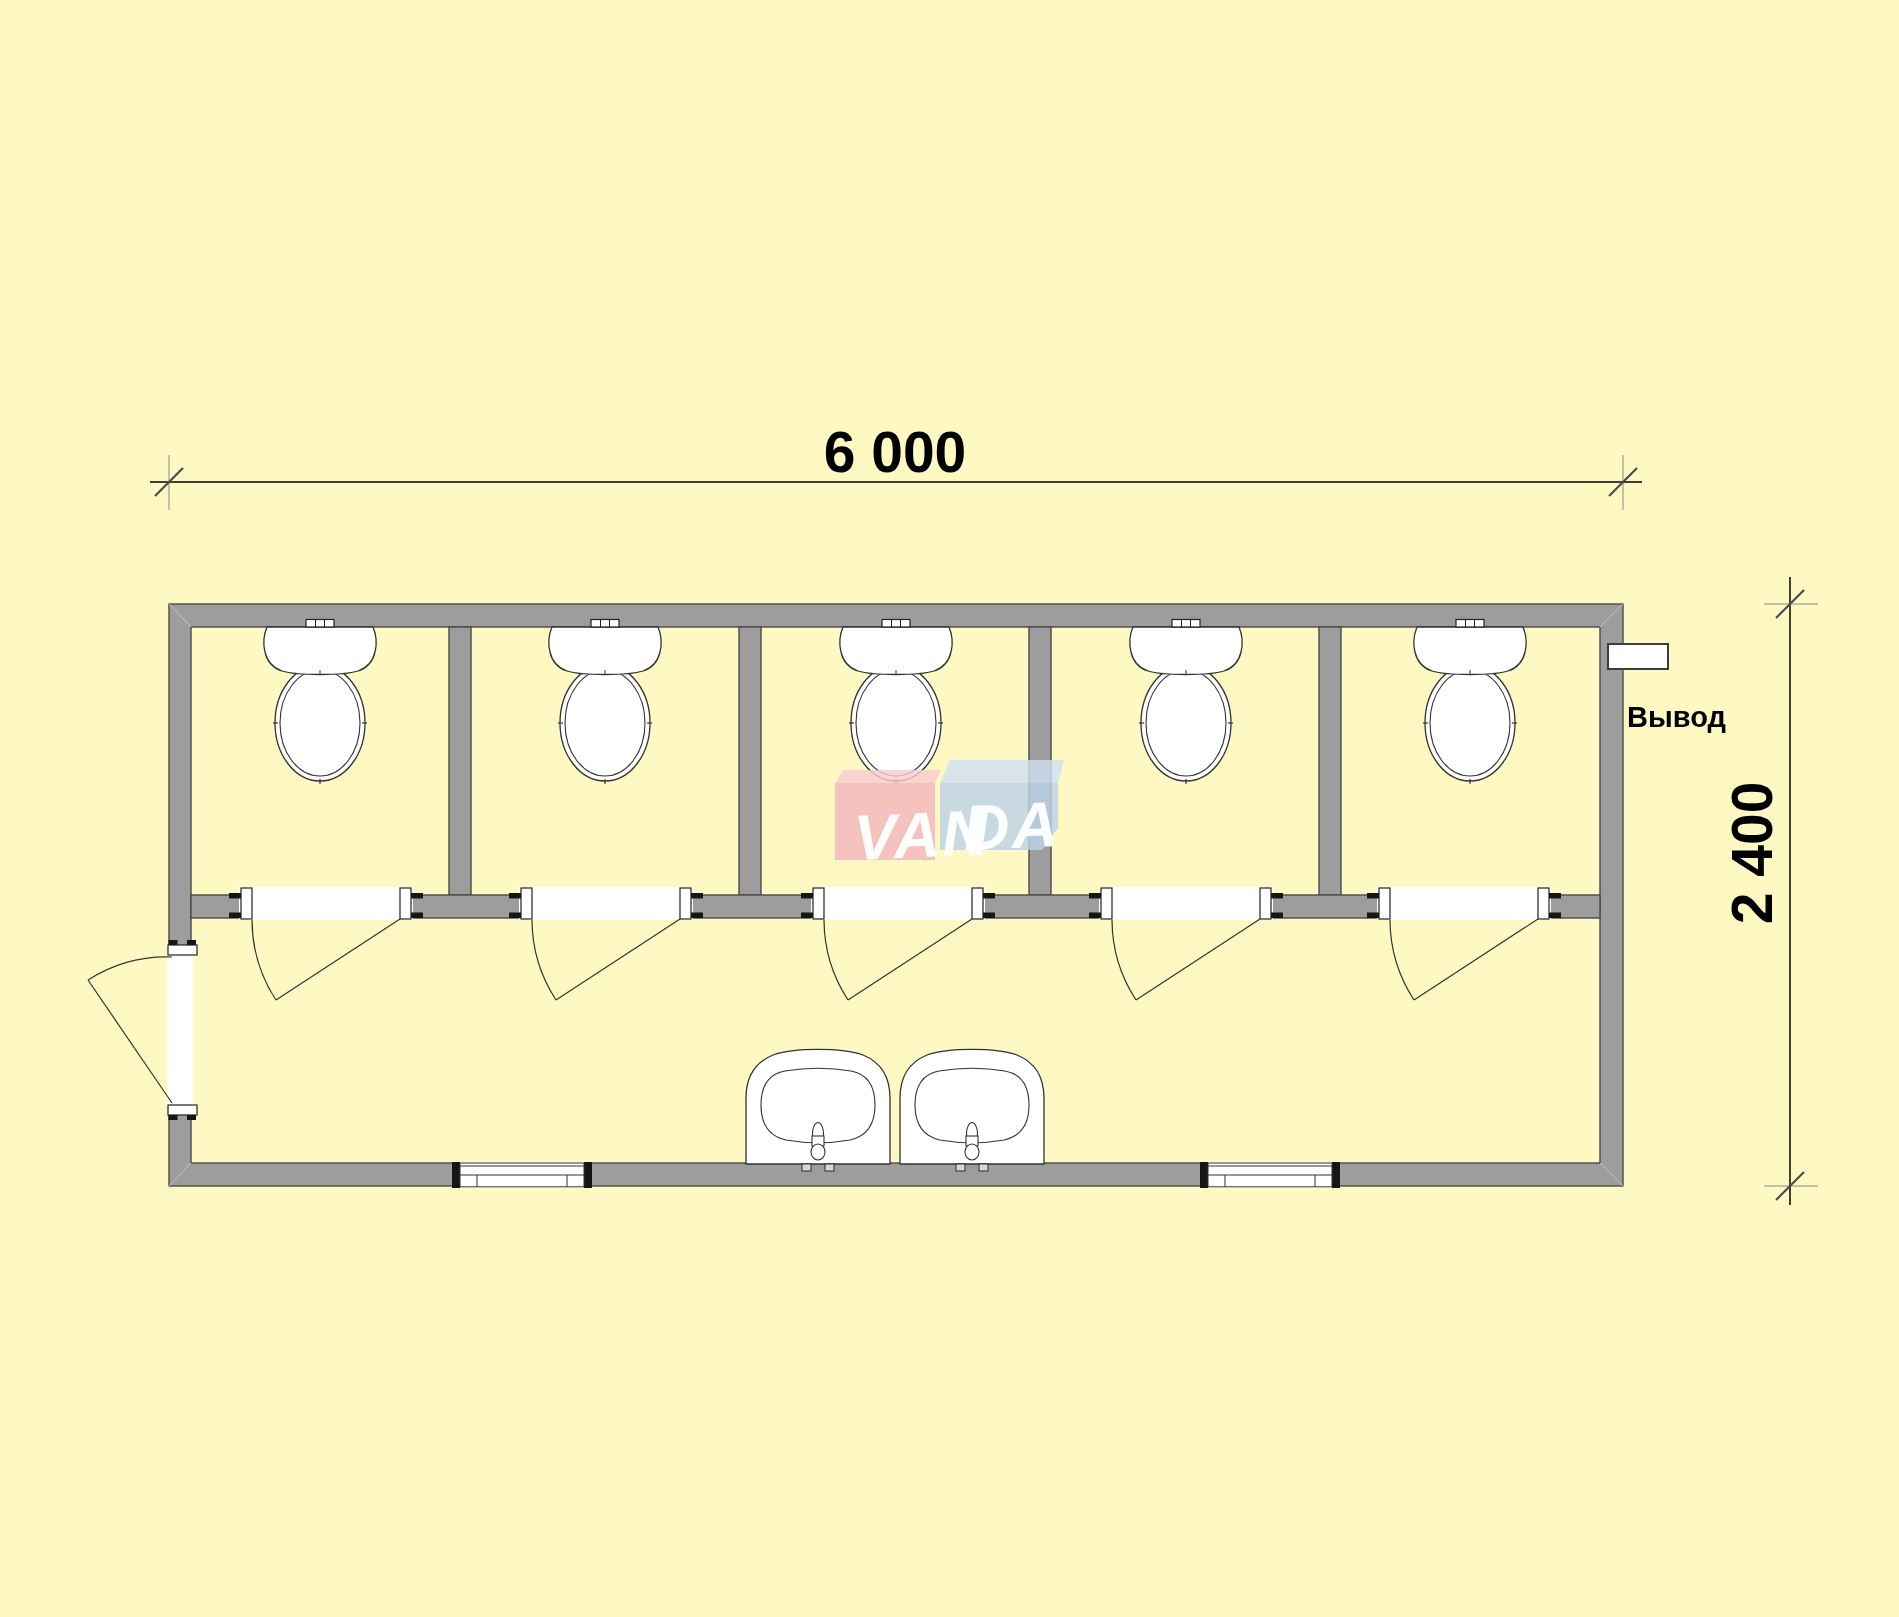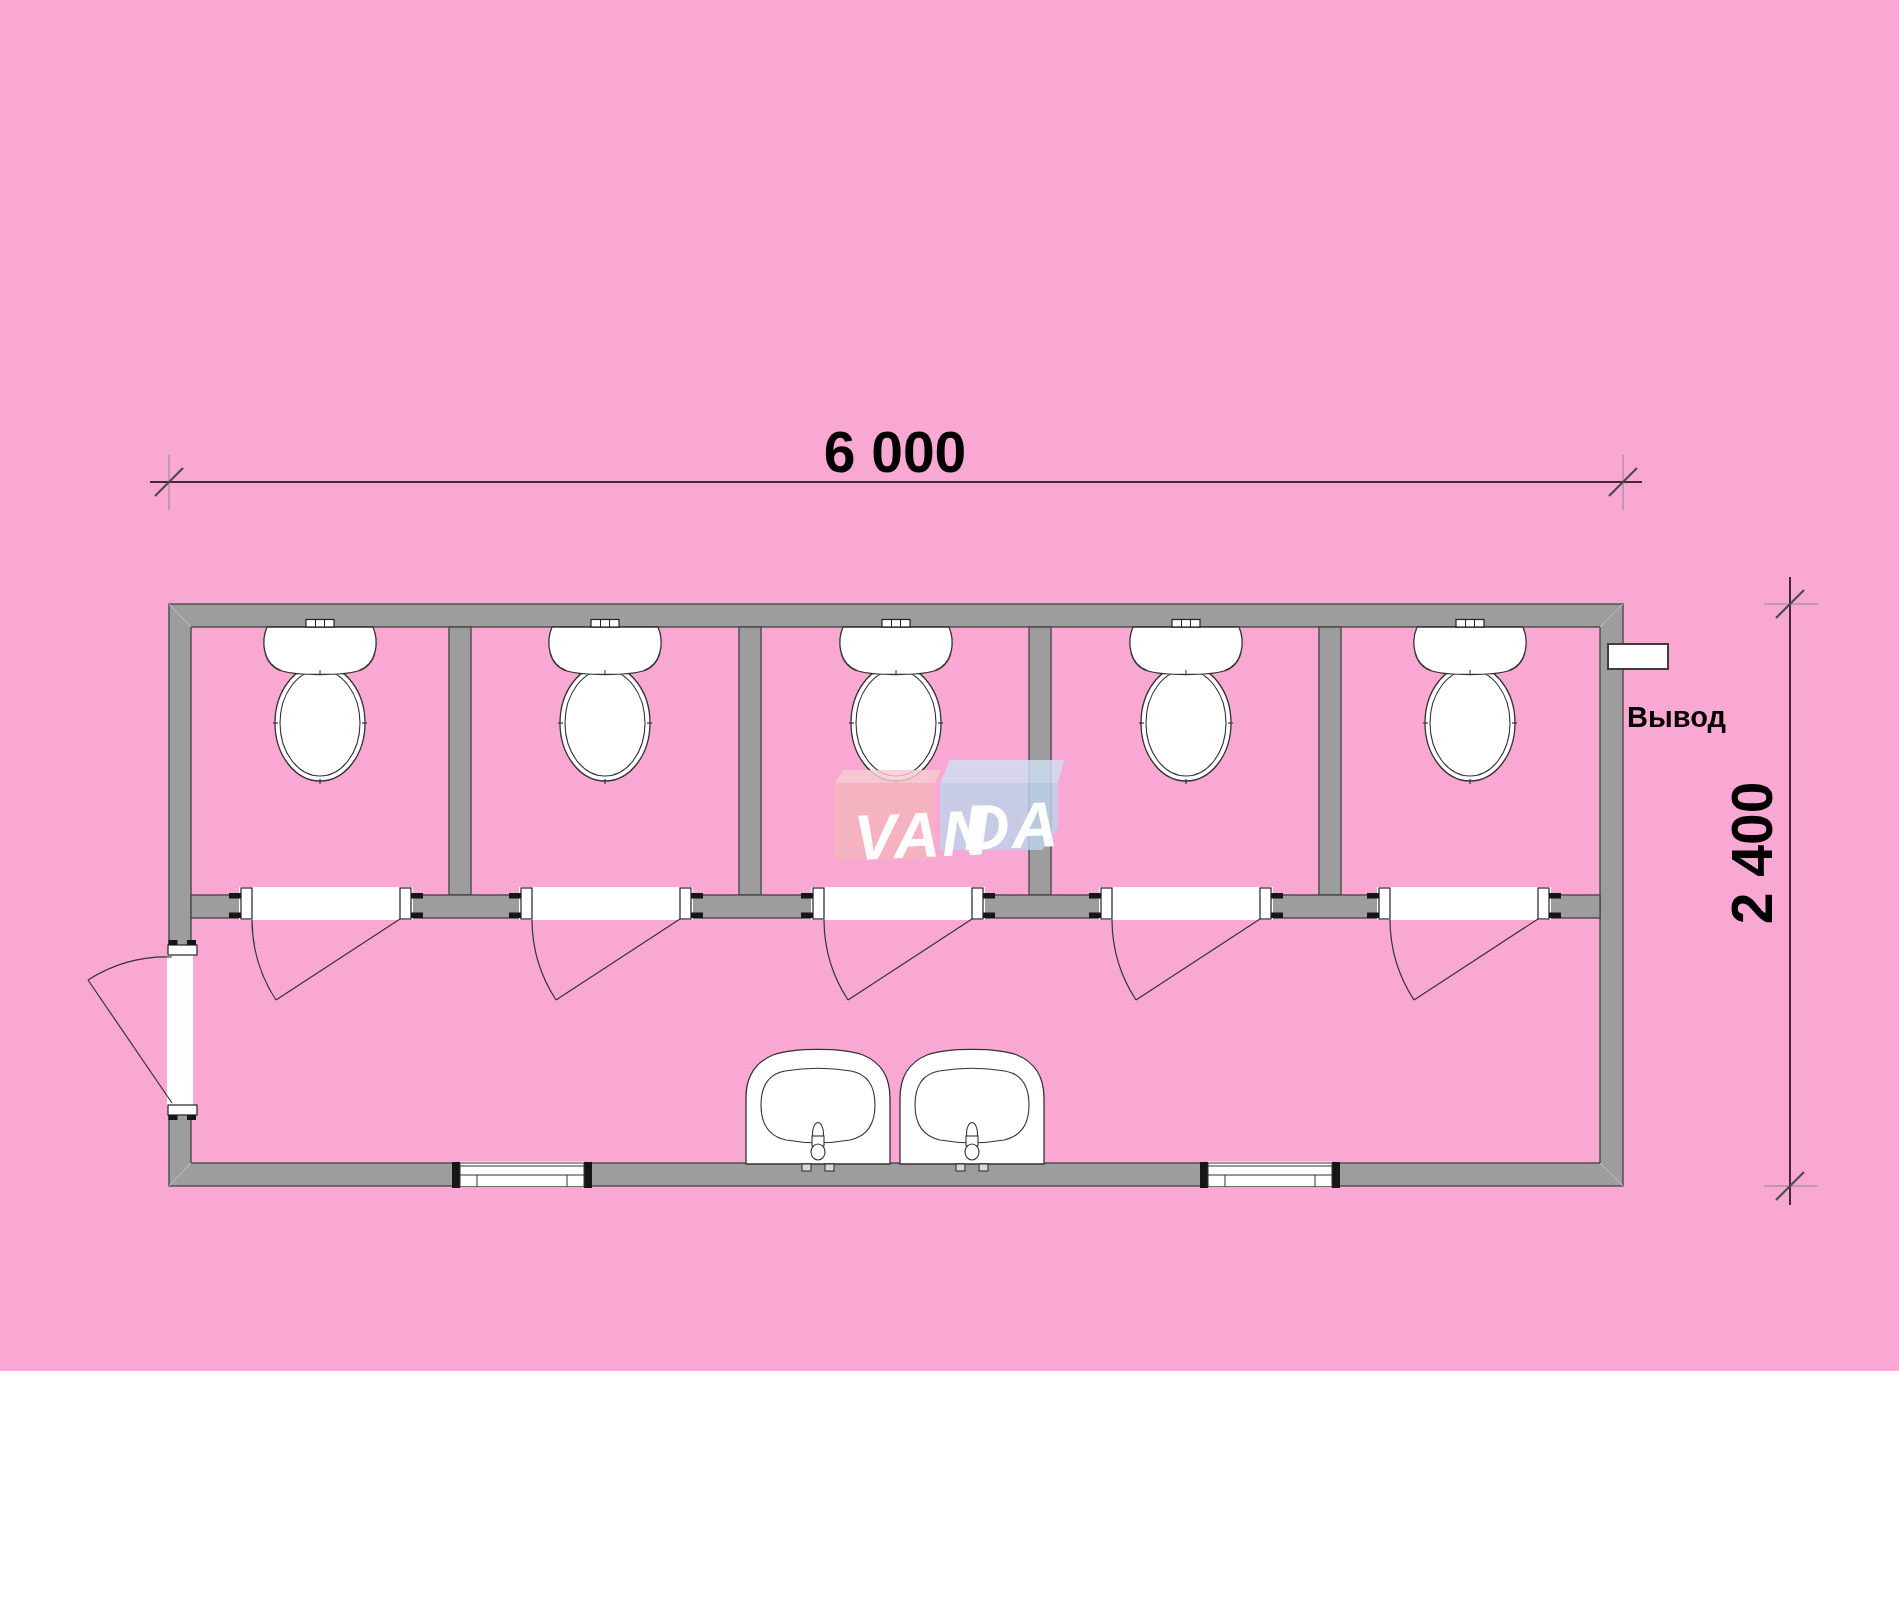--- a/index.html
+++ b/index.html
@@ -1,16 +1,16 @@
 <!DOCTYPE html>
 <html><head>
 <meta charset="utf-8">
 <style>
   html,body{margin:0;padding:0;background:#ffffff;}
-  .page{position:relative;width:1899px;height:1371px;background:#f9a8d4;font-family:"Liberation Sans",sans-serif;overflow:hidden;}
+  .page{position:relative;width:1899px;height:1617px;background:#fef9c3;font-family:"Liberation Sans",sans-serif;overflow:hidden;}
   svg{position:absolute;left:0;top:0;}
   .wall{fill:#9d9d9d;stroke:none;}
   .wall-edge{fill:none;stroke:#4a4a4a;stroke-width:1.4;}
   .miter{stroke:#c6c6c6;stroke-width:1;}
   .fix{fill:#ffffff;stroke:#333333;stroke-width:1.3;}
   .thin{fill:none;stroke:#333333;stroke-width:1.1;}
   .clear{fill:#ffffff;stroke:none;}
   .jamb{fill:#ffffff;stroke:#222222;stroke-width:1.2;}
   .cap{fill:#161616;stroke:none;}
   .swing{fill:none;stroke:#333333;stroke-width:1.2;}

